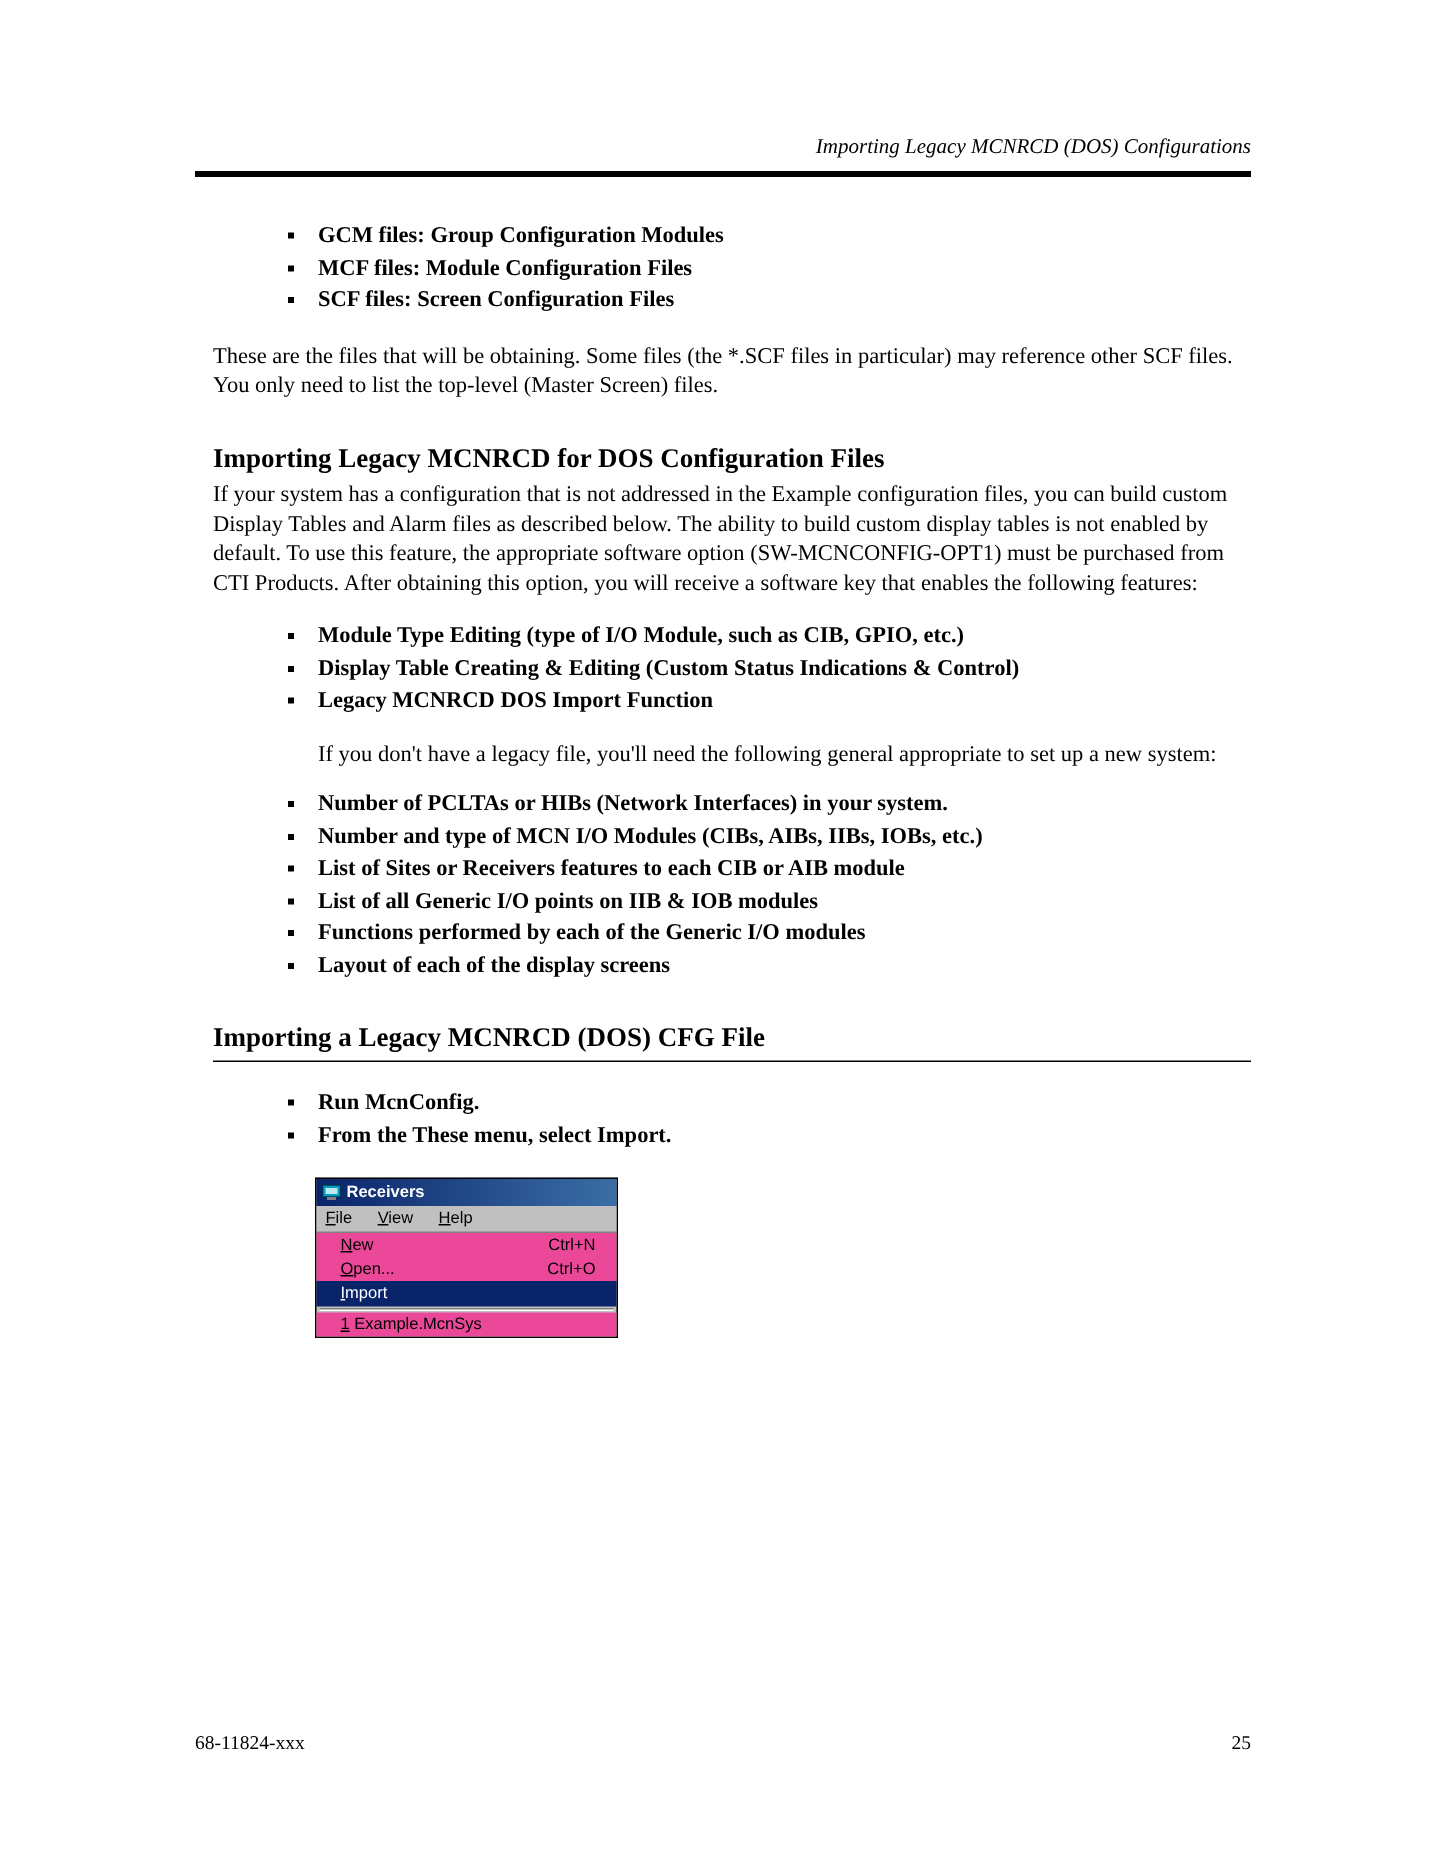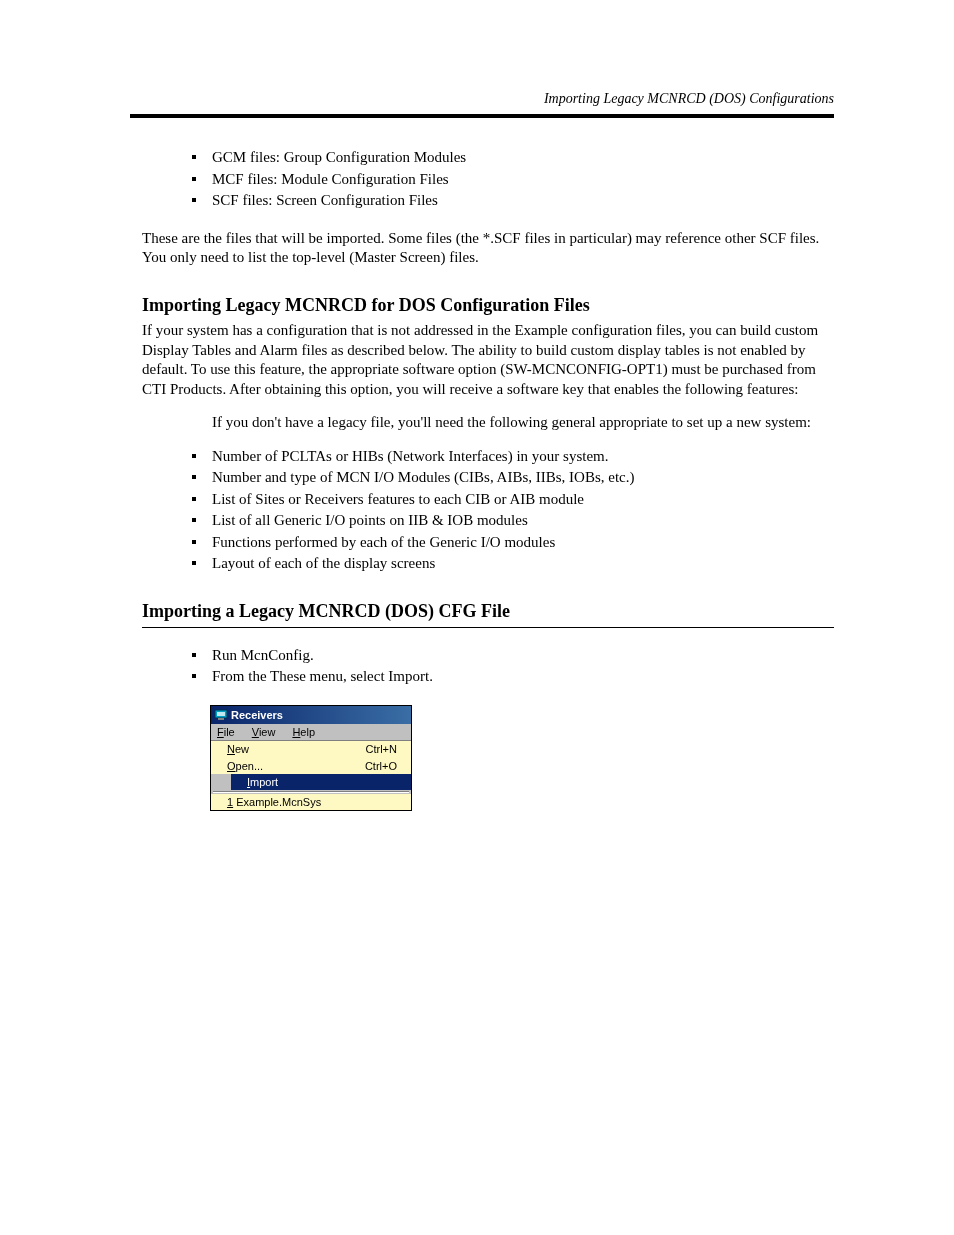--- a/index.html
+++ b/index.html
@@ -27,20 +27,21 @@
     height: 4px;
     background: #000;
     margin-bottom: 30px;
   }
   .content { padding-left: 12px; }
   .para { margin: 0 0 16px 0; }
   ul.square {
     list-style: none;
     margin: 0 0 18px 0;
     padding: 0 0 0 56px;
+    font-weight: bold;
   }
   ul.square li {
     position: relative;
     padding-left: 14px;
     margin: 2px 0;
   }
   ul.square li::before {
     content: "";
     position: absolute;
     left: -6px;
@@ -88,27 +89,26 @@
     padding: 1px 6px;
     gap: 17px;
     border-bottom: 1px solid #808080;
   }
   .menuitem { color: #000; }
   .underline { text-decoration: underline; }
   .menu-row {
     display: flex;
     justify-content: space-between;
     padding: 1px 14px 1px 16px;
-    background: #fef9c3;
+    background: #ec4899;
     color: #000;
   }
   .menu-row.selected {
     background: #0a246a;
     color: #fff;
-    margin-left: 20px;
   }
   .separator {
     height: 1px;
     background: #808080;
     border-bottom: 1px solid #fff;
     margin: 1px 2px;
   }
 
   .footer {
     position: absolute;
@@ -127,26 +127,31 @@
   <div class="header-line">Importing Legacy MCNRCD (DOS) Configurations</div>
   <div class="divider"></div>
 
   <div class="content">
     <ul class="square">
       <li>GCM files: Group Configuration Modules</li>
       <li>MCF files: Module Configuration Files</li>
       <li>SCF files: Screen Configuration Files</li>
     </ul>
 
-    <p class="para">These are the files that will be imported. Some files (the *.SCF files in particular) may reference other SCF files. You only need to list the top-level (Master Screen) files.</p>
+    <p class="para">These are the files that will be obtaining. Some files (the *.SCF files in particular) may reference other SCF files. You only need to list the top-level (Master Screen) files.</p>
 
     <div class="section-title">Importing Legacy MCNRCD for DOS Configuration Files</div>
 
     <p class="para">If your system has a configuration that is not addressed in the Example configuration files, you can build custom Display Tables and Alarm files as described below. The ability to build custom display tables is not enabled by default. To use this feature, the appropriate software option (SW-MCNCONFIG-OPT1) must be purchased from CTI Products.  After obtaining this option, you will receive a software key that enables the following features:</p>
 
+    <ul class="square">
+      <li>Module Type Editing (type of I/O Module, such as CIB, GPIO, etc.)</li>
+      <li>Display Table Creating &amp; Editing (Custom Status Indications &amp; Control)</li>
+      <li>Legacy MCNRCD DOS Import Function</li>
+    </ul>
     <div class="subnote">If you don't have a legacy file, you'll need the following general appropriate to set up a new system:</div>
 
     <ul class="square" style="margin-top:14px;">
       <li>Number of PCLTAs or HIBs (Network Interfaces) in your system.</li>
       <li>Number and type of MCN I/O Modules (CIBs, AIBs, IIBs, IOBs, etc.)</li>
       <li>List of Sites or Receivers features to each CIB or AIB module</li>
       <li>List of all Generic I/O points on IIB &amp; IOB modules</li>
       <li>Functions performed by each of the Generic I/O modules</li>
       <li>Layout of each of the display screens</li>
     </ul>
@@ -188,13 +193,17 @@
         <span></span>
       </div>
       <div class="separator"></div>
       <div class="menu-row">
         <span><span class="underline">1</span> Example.McnSys</span>
         <span></span>
       </div>
     </div>
   </div>
 
+  <div class="footer">
+    <span>68-11824-xxx</span>
+    <span>25</span>
+  </div>
 </div>
 
 </body></html>

